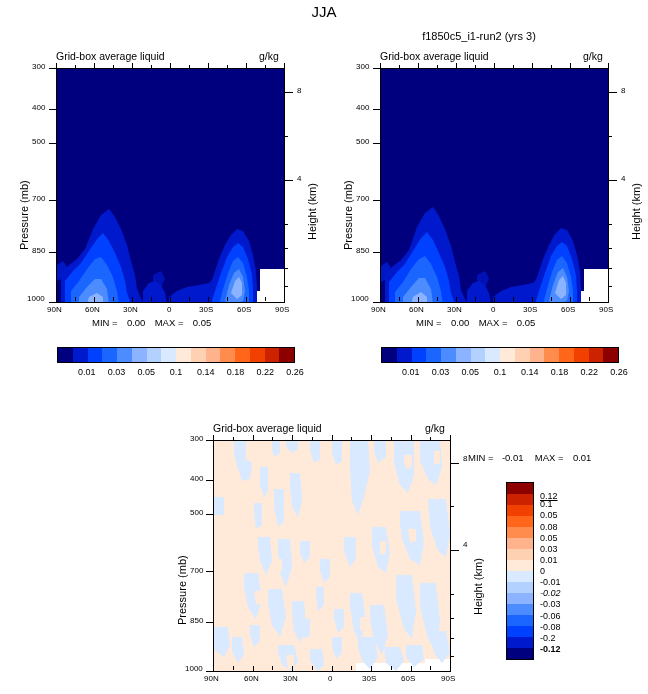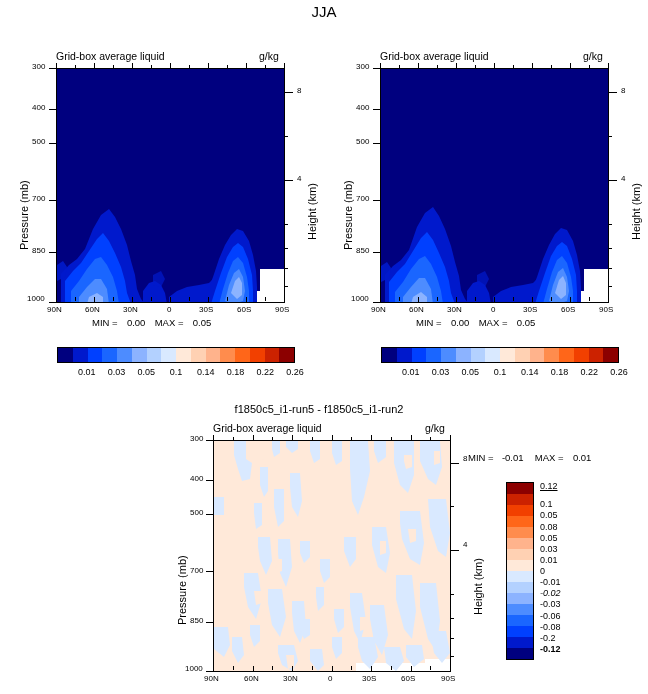--- a/index.html
+++ b/index.html
@@ -194,20 +194,21 @@
   <span style="left:89.3px;">0.05</span>
   <span style="left:119px;">0.1</span>
   <span style="left:148.8px;">0.14</span>
   <span style="left:178.5px;">0.18</span>
   <span style="left:208.3px;">0.22</span>
   <span style="left:238px;">0.26</span>
 </div>
 
 <div class="abs" style="left:324px;top:25px;width:324px;height:310px;">
 
+  <div class="abs ctr panel-title" style="left:0;top:5px;width:310px;">f1850c5_i1-run2 (yrs 3)</div>
 
   <div class="abs panel-subleft" style="left:56px;top:25px;">Grid-box average liquid</div>
   <div class="abs panel-subright" style="left:259px;top:25px;">g/kg</div>
 
   <div class="abs ylabel-rot" style="left:18px;top:225px;">Pressure (mb)</div>
   <div class="abs ylabel-rot" style="left:306px;top:215px;">Height (km)</div>
 
   <div class="abs axlabel" style="left:32px;top:37px;">300</div>
   <div class="abs axlabel" style="left:32px;top:78px;">400</div>
   <div class="abs axlabel" style="left:32px;top:112px;">500</div>
@@ -336,21 +337,20 @@
   <span style="left:89.3px;">0.05</span>
   <span style="left:119px;">0.1</span>
   <span style="left:148.8px;">0.14</span>
   <span style="left:178.5px;">0.18</span>
   <span style="left:208.3px;">0.22</span>
   <span style="left:238px;">0.26</span>
 </div>
 
 <div class="abs" style="left:160px;top:400px;width:330px;height:294px;">
 
-  <div class="abs ctr panel-title" style="left:0;top:3px;width:318px;">f1850c5_i1-run5 - f1850c5_i1-run2</div>
 
   <div class="abs panel-subleft" style="left:53px;top:22px;">Grid-box average liquid</div>
   <div class="abs panel-subright" style="left:265px;top:22px;">g/kg</div>
 
   <div class="abs ylabel-rot" style="left:16px;top:225px;">Pressure (mb)</div>
   <div class="abs ylabel-rot" style="left:312px;top:215px;">Height (km)</div>
 
   <div class="abs axlabel" style="left:30px;top:34px;">300</div>
   <div class="abs axlabel" style="left:30px;top:74px;">400</div>
   <div class="abs axlabel" style="left:30px;top:108px;">500</div>
@@ -507,21 +507,21 @@
   <div class="seg" style="background:#d9e9ff"></div>
   <div class="seg" style="background:#b3d1ff"></div>
   <div class="seg" style="background:#8cb3ff"></div>
   <div class="seg" style="background:#4d8cff"></div>
   <div class="seg" style="background:#1a66ff"></div>
   <div class="seg" style="background:#0040ff"></div>
   <div class="seg" style="background:#0019cc"></div>
   <div class="seg" style="background:#00007f"></div>
 </div>
 <div class="vlabels" style="left:540px;top:482px;height:178px;">
-  <span style="top:4px;text-decoration:underline;">0.12</span>
+  <span style="top:14px;text-decoration:underline;">0.12</span>
   <span style="top:22.3px;">0.1</span>
   <span style="top:33.4px;">0.05</span>
   <span style="top:44.5px;">0.08</span>
   <span style="top:55.6px;">0.05</span>
   <span style="top:66.8px;">0.03</span>
   <span style="top:77.9px;">0.01</span>
   <span style="top:89px;">0</span>
   <span style="top:100.1px;">-0.01</span>
   <span style="top:111.3px;font-style:italic;">-0.02</span>
   <span style="top:122.4px;">-0.03</span>

